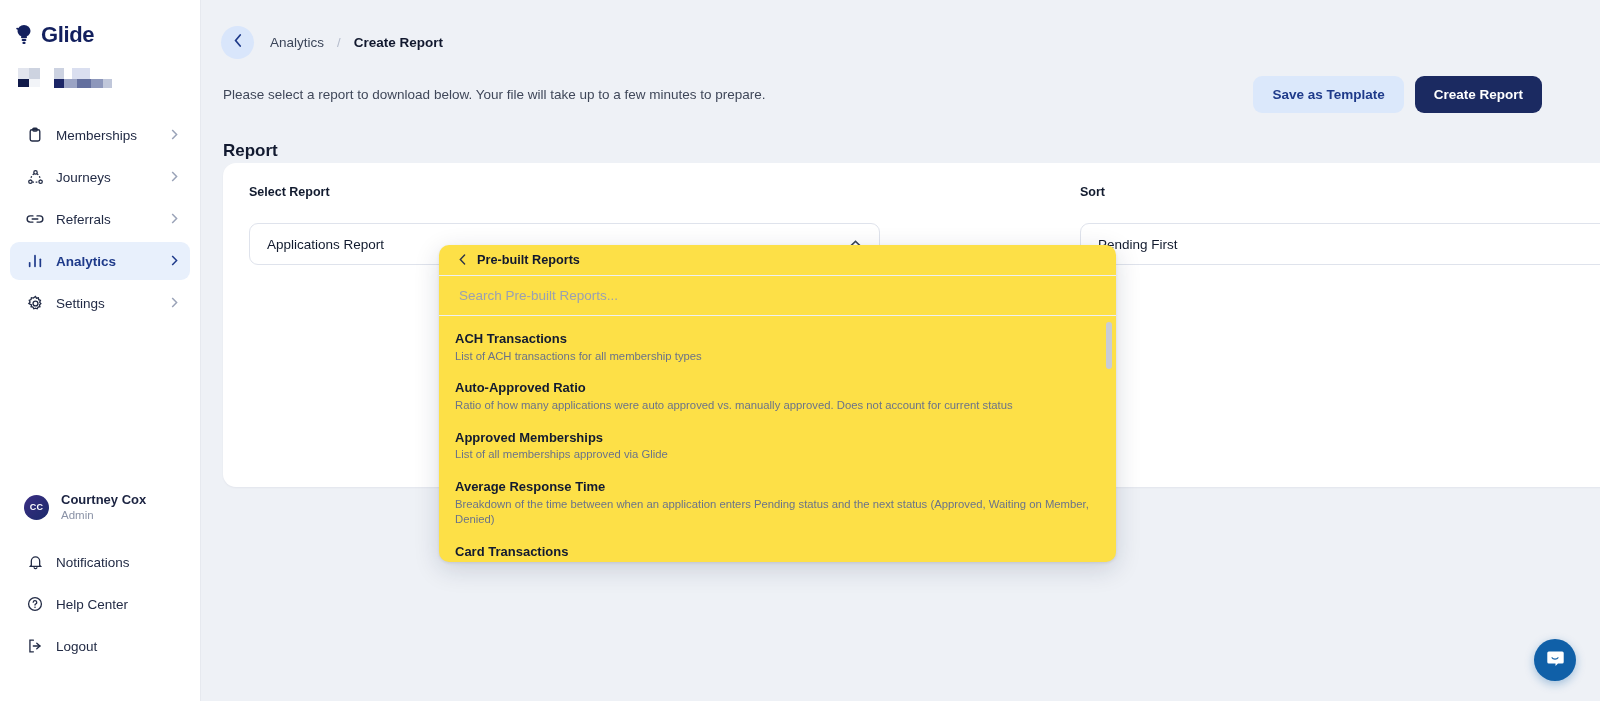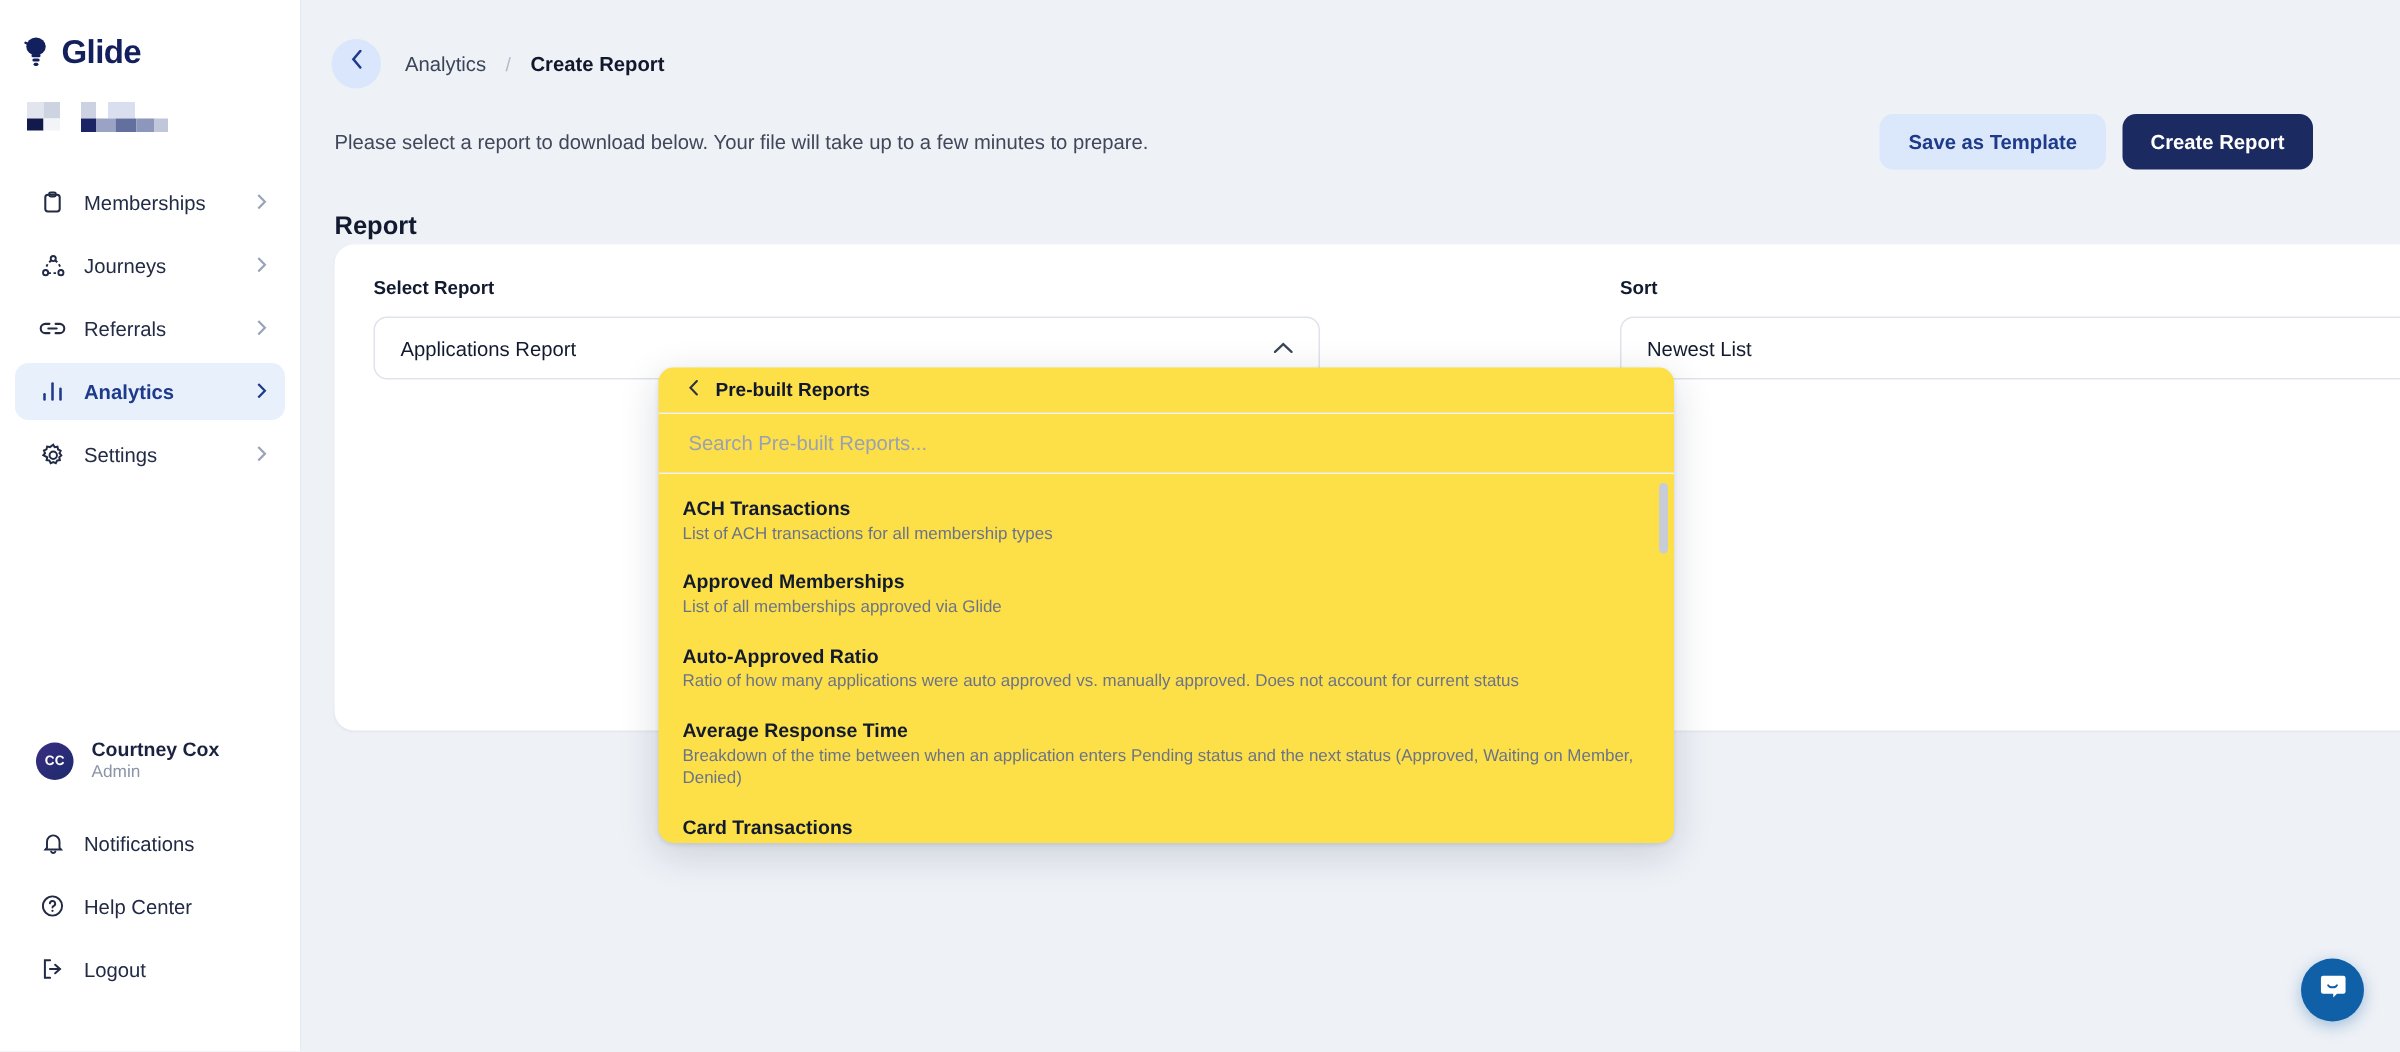--- a/index.html
+++ b/index.html
@@ -95,21 +95,21 @@
   .card {
     position: absolute; left: 22px; top: 163px;
     width: 1514px; height: 324px;
     background: #ffffff; border-radius: 13px;
     box-shadow: 0 1px 2px rgba(18,28,60,.05);
   }
   .card-inner { padding: 22px 26px 0 26px; display:flex; gap: 0; }
   .field { position: relative; }
   .field-left { width: 637px; }
   .field-right { width: 637px; margin-left: 200px; }
-  .field-label { font-size: 12.5px; font-weight: 700; color: #111a2e; margin-bottom: 12px;}
+  .field-label { font-size: 12.5px; font-weight: 700; color: #111a2e; margin-bottom: 24px;}
   .select-box {
     height: 42px; border: 1px solid #dfe3ec; border-radius: 9px;
     display: flex; align-items: center; justify-content: space-between;
     padding: 0 17px; cursor: pointer; background: #fff;
     font-size: 13.5px; color: #111a2e;
   }
   .chev { color: #3b4559; font-size: 12px; line-height:1; display:flex;}
 
   
   .dropdown {
@@ -363,21 +363,21 @@
               <svg width="13" height="8" viewBox="0 0 13 8" fill="none" stroke="#3b4559" stroke-width="1.5" stroke-linecap="round">
                   <path d="M1 6.6 L6.5 1.4 L12 6.6"></path>
                 </svg>
             </span>
           </div>
         </div>
 
         <div class="field field-right">
           <div class="field-label">Sort</div>
           <div class="select-box">
-            <span>Newest List</span>
+            <span>Pending First</span>
 
           </div>
         </div>
       </div>
     </section>
 
     <div class="dropdown">
       <div class="dd-head">
         <span>
           <svg width="7" height="11" viewBox="0 0 7 11" fill="none" stroke="#2b3349" stroke-width="1.4" stroke-linecap="round">
@@ -390,26 +390,26 @@
       <div class="dd-search">
         <input type="text" placeholder="Search Pre-built Reports..." style="">
       </div>
 
       <div class="dd-list">
         <div class="dd-item">
           <div class="dd-item-title">ACH Transactions</div>
           <div class="dd-item-desc">List of ACH transactions for all membership types</div>
         </div>
         <div class="dd-item">
+          <div class="dd-item-title">Auto-Approved Ratio</div>
+          <div class="dd-item-desc">Ratio of how many applications were auto approved vs. manually approved. Does not account for current status</div>
+        </div>
+        <div class="dd-item">
           <div class="dd-item-title">Approved Memberships</div>
           <div class="dd-item-desc">List of all memberships approved via Glide</div>
-        </div>
-        <div class="dd-item">
-          <div class="dd-item-title">Auto-Approved Ratio</div>
-          <div class="dd-item-desc">Ratio of how many applications were auto approved vs. manually approved. Does not account for current status</div>
         </div>
         <div class="dd-item">
           <div class="dd-item-title">Average Response Time</div>
           <div class="dd-item-desc">Breakdown of the time between when an application enters Pending status and the next status (Approved, Waiting on Member, Denied)</div>
         </div>
         <div class="dd-item">
           <div class="dd-item-title">Card Transactions</div>
           <div class="dd-item-desc">List of card transactions for all membership types</div>
         </div>
 

